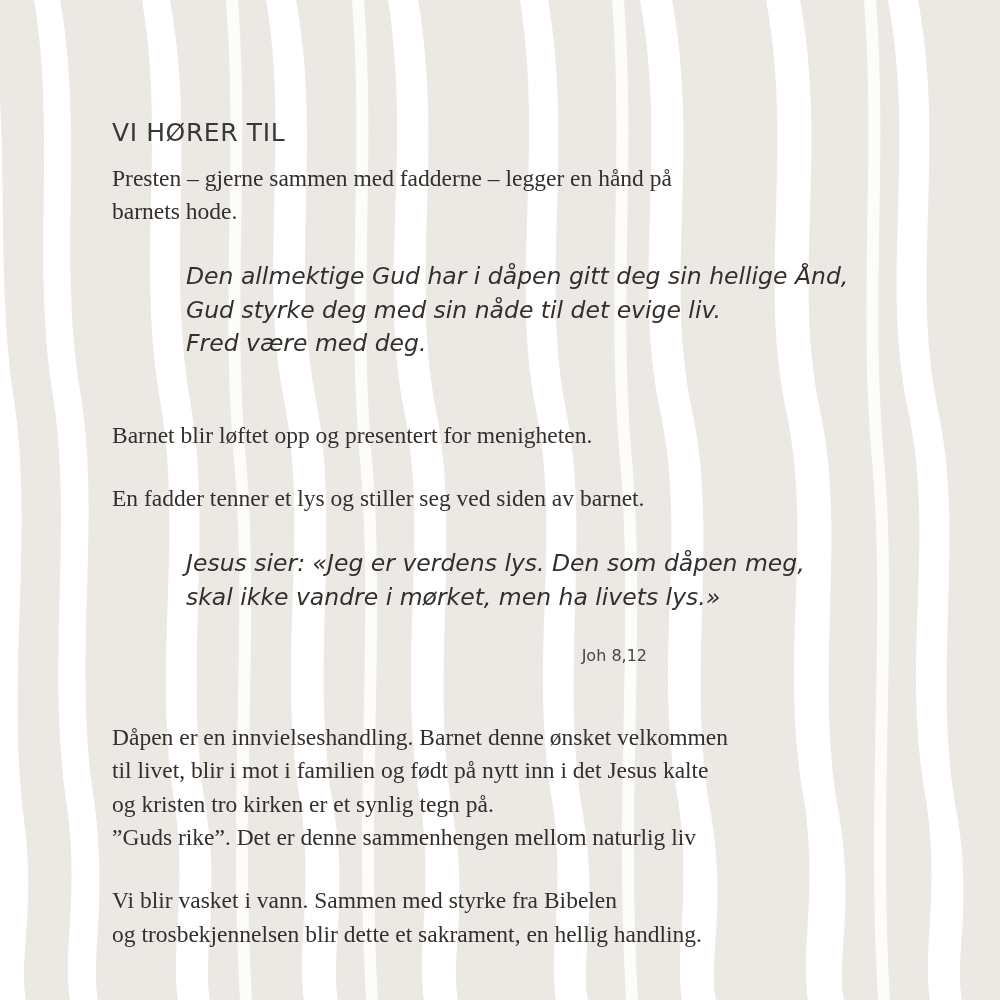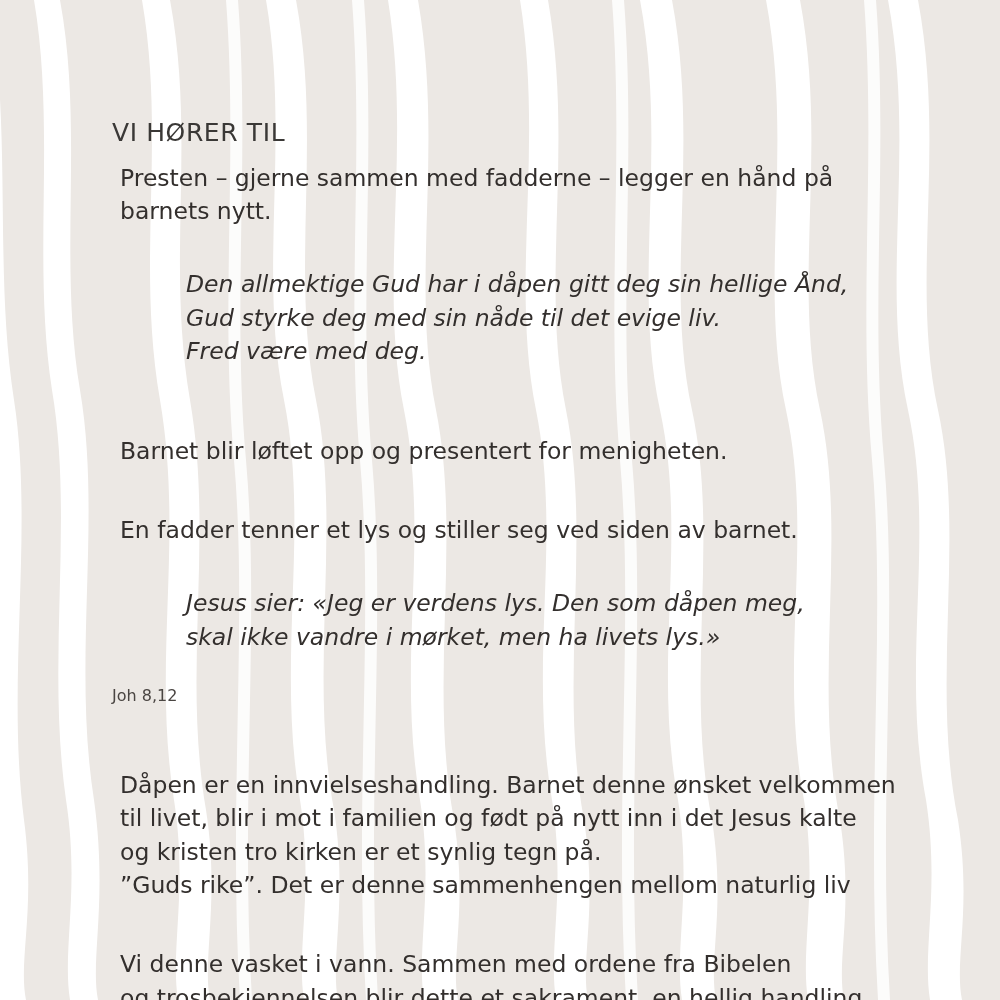--- a/index.html
+++ b/index.html
@@ -44,35 +44,37 @@
     color: #3a3836;
     margin: 0 0 12px 0;
     line-height: 1.35;
   }
 
   .para {
     font-size: 23.5px;
     line-height: 1.42;
     font-weight: 400;
     color: #332f2d;
-    margin: 8px;
+    margin: 0;
+    font-family: Liberation Serif, serif;
   }
 
   .quote {
     font-size: 23.5px;
     line-height: 1.42;
     font-style: italic;
     color: #332f2d;
     margin: 14px;
     padding-left: 60px;
   }
 
   .ref {
     font-size: 16px;
     color: #4a4542;
+    text-align: right;
     margin: 0;
     padding-right: 265px;
   }
 
   .gap-sm { height: 18px; }
   .gap-md { height: 30px; }
   .gap-lg { height: 44px; }
   .gap-xl { height: 56px; }
 
   .line { display: block; }
@@ -103,21 +105,21 @@
       <path d="M 876 0 C 888 160, 870 300, 884 460 C 898 620, 878 800, 890 1000 L 878 1000 C 866 800, 886 620, 872 460 C 858 300, 876 160, 864 0 Z"></path>
     </g>
   </svg>
 
   <div class="content">
 
     <h1 class="heading">VI HØRER TIL</h1>
 
     <p class="para">
       <span class="line">Presten – gjerne sammen med fadderne – legger en hånd på</span>
-      <span class="line">barnets nytt.</span>
+      <span class="line">barnets hode.</span>
     </p>
 
     <div class="gap-sm"></div>
 
     <p class="quote">
       <span class="line">Den allmektige Gud har i dåpen gitt deg sin hellige Ånd,</span>
       <span class="line">Gud styrke deg med sin nåde til det evige liv.</span>
       <span class="line">Fred være med deg.</span>
     </p>
 
@@ -145,18 +147,18 @@
     <p class="para">
       <span class="line">Dåpen er en innvielseshandling. Barnet denne ønsket velkommen</span>
       <span class="line">til livet, blir i mot i familien og født på nytt inn i det Jesus kalte</span>
       <span class="line">og kristen tro kirken er et synlig tegn på.</span>
       <span class="line">”Guds rike”. Det er denne sammenhengen mellom naturlig liv</span>
     </p>
 
     <div class="gap-md"></div>
 
     <p class="para">
-      <span class="line">Vi denne vasket i vann. Sammen med ordene fra Bibelen</span>
+      <span class="line">Vi blir vasket i vann. Sammen med styrke fra Bibelen</span>
       <span class="line">og trosbekjennelsen blir dette et sakrament, en hellig handling.</span>
     </p>
 
   </div>
 </div>
 
 </body></html>

